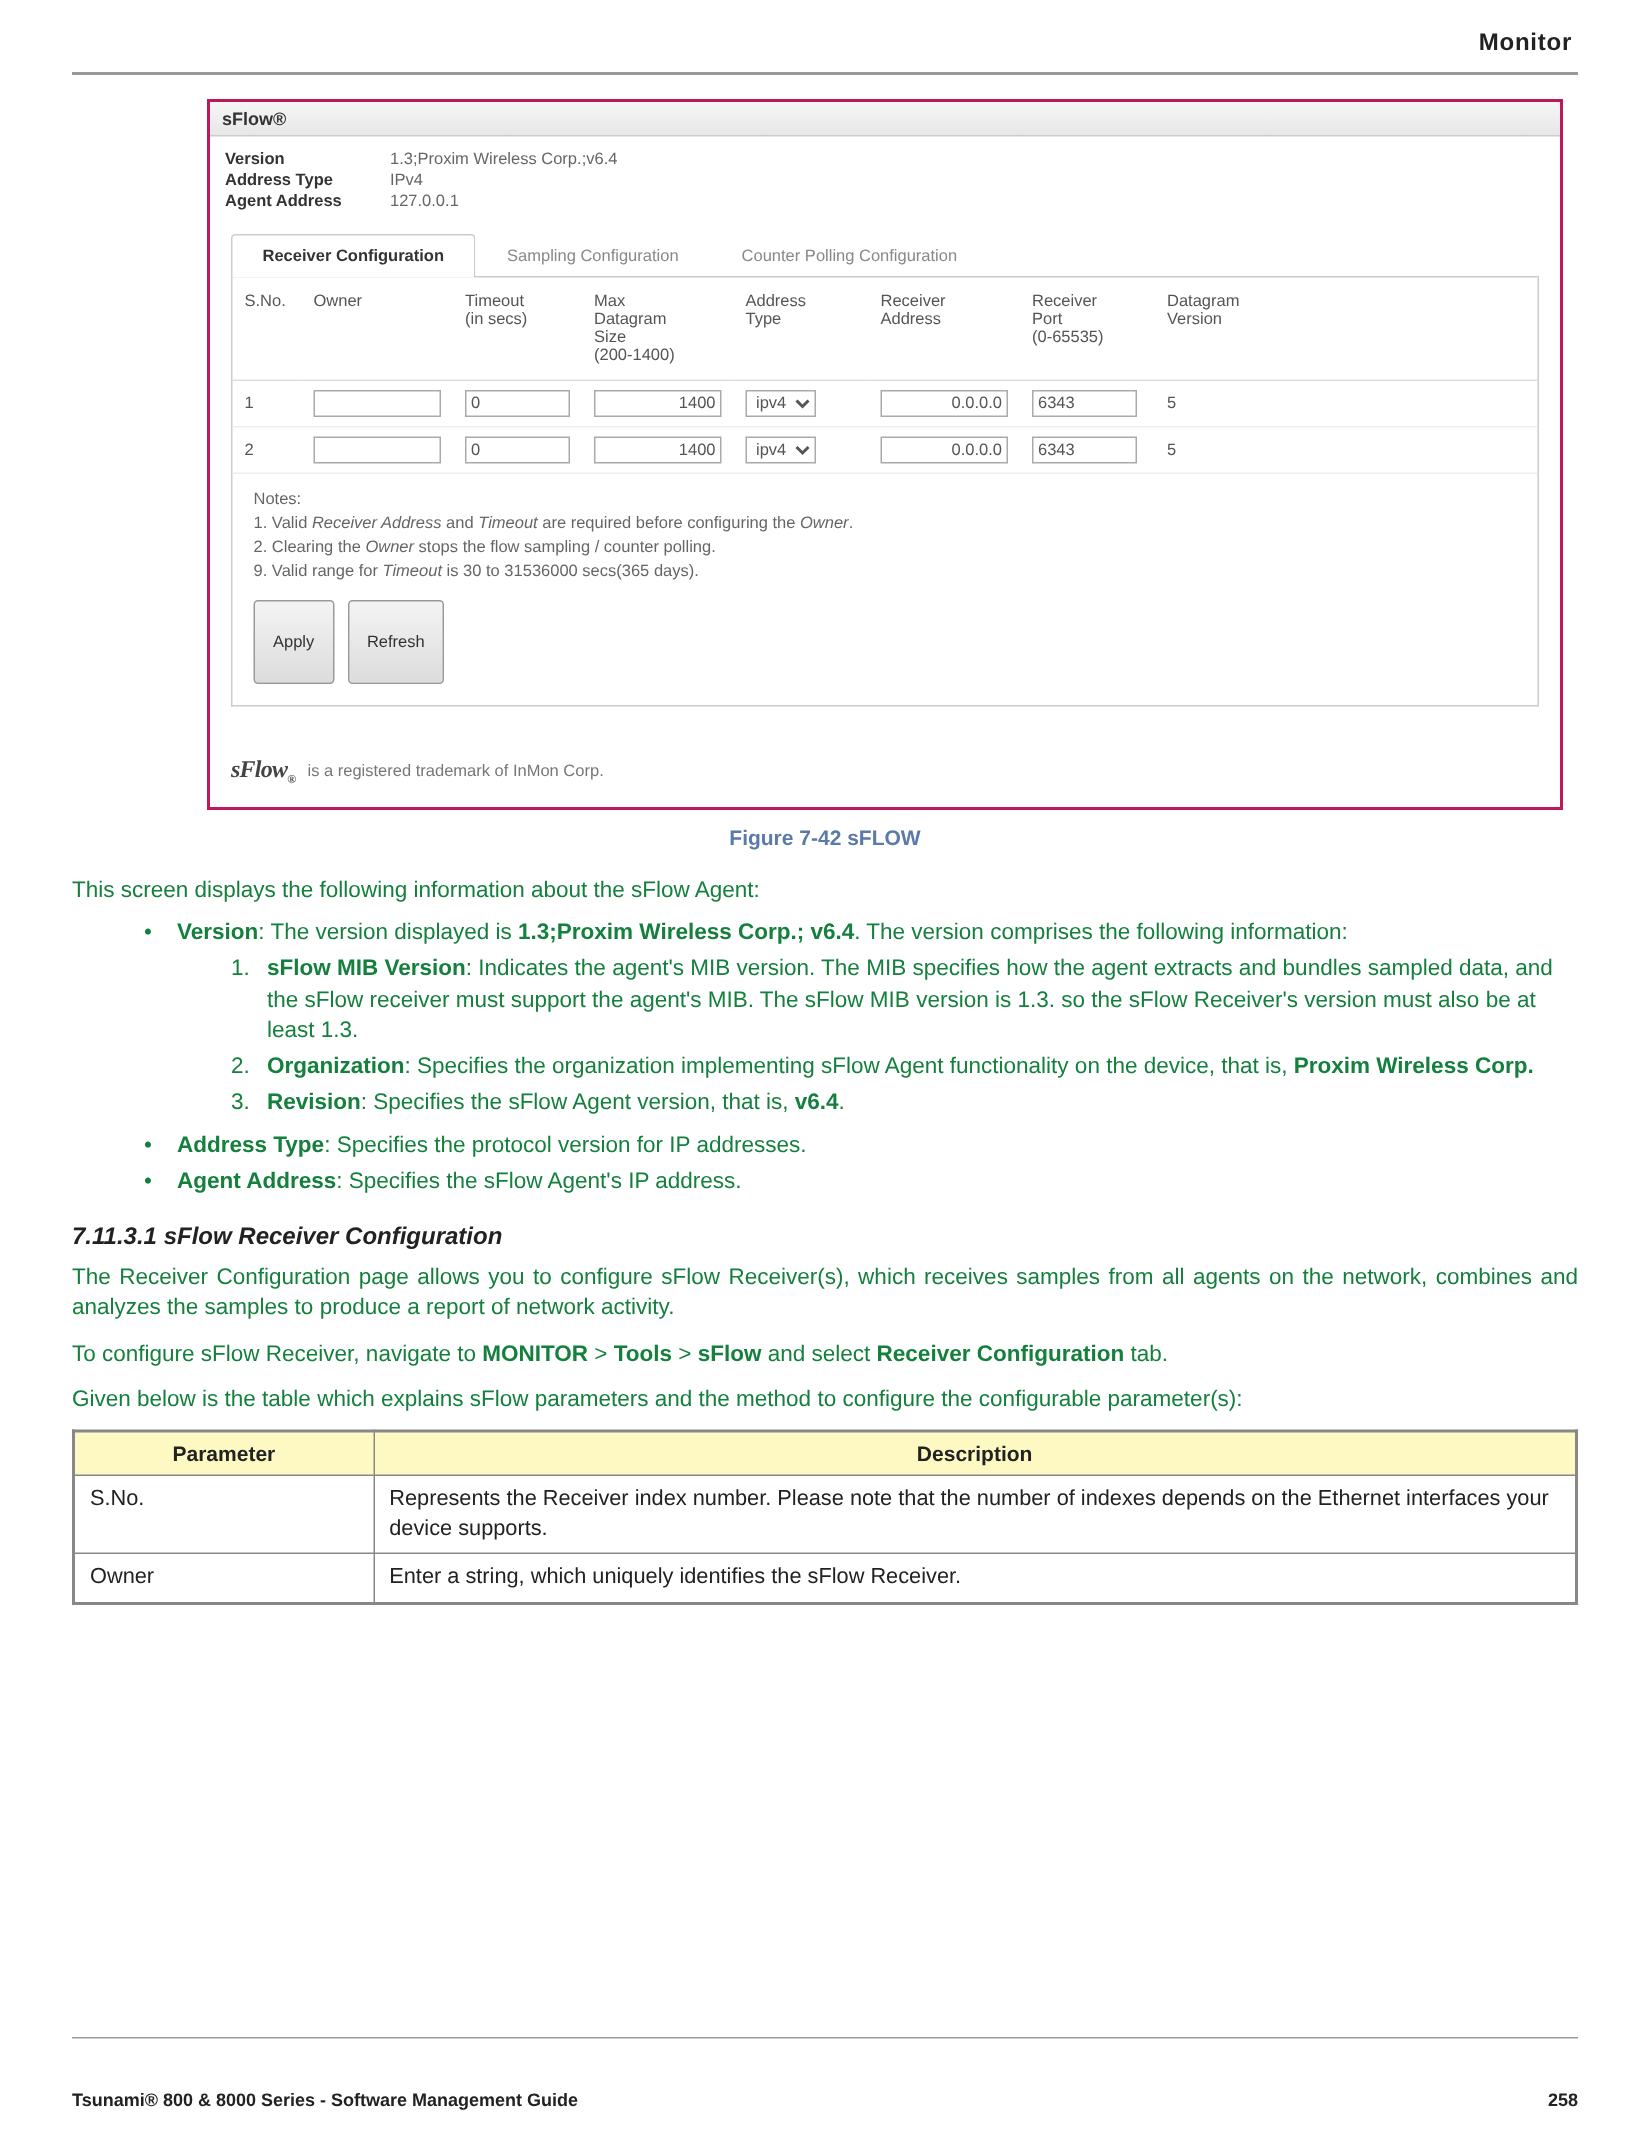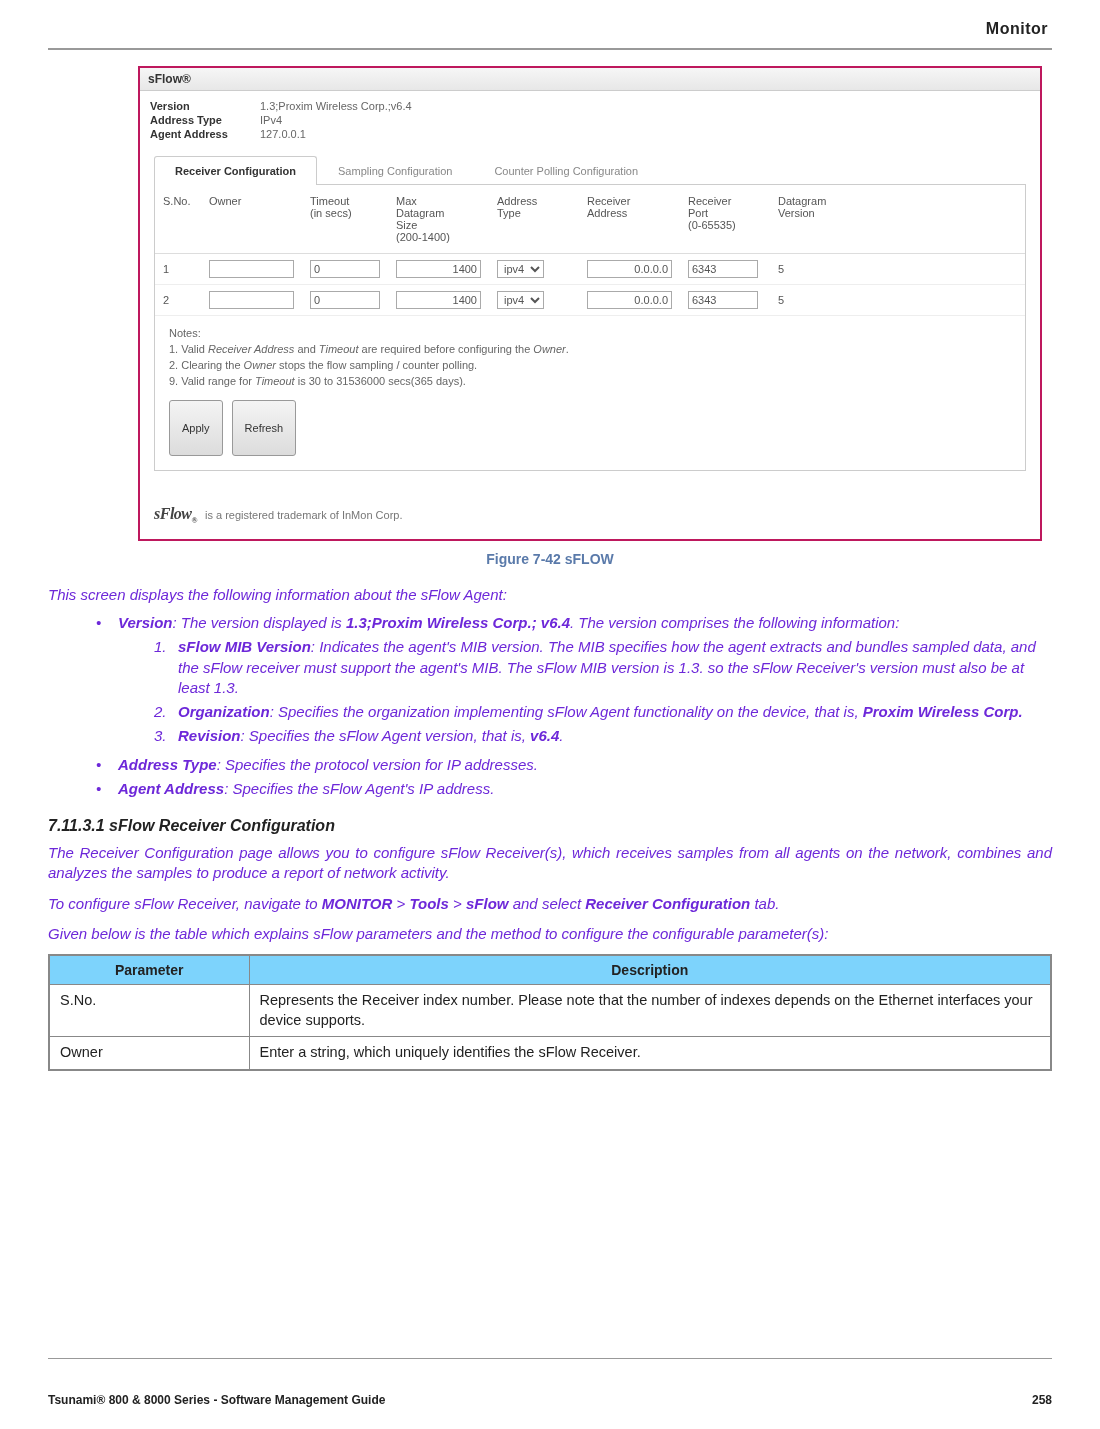--- a/index.html
+++ b/index.html
@@ -151,24 +151,23 @@
   .ss-logo sub { font-size:8px; font-style:normal; }
   .fig-caption {
     text-align:center;
     font-weight:bold;
     color:#5a7aaa;
     font-size:14px;
     margin: 10px 0 18px 0;
   }
   .body-text {
     font-size: 15px;
-    color:#6d28d9;
+    color:#15803d;
     margin-bottom: 8px;
     line-height:1.35;
-    font-style:italic;
   }
   .bullet-list { margin-left: 48px; }
   .bullet-item { display:flex; margin-bottom:4px; }
   .bullet-mark { width:22px; flex-shrink:0; }
   .bullet-content { flex:1; line-height:1.35; }
   .num-list { margin-left: 36px; }
   .num-item { display:flex; margin-bottom:4px; }
   .num-mark { width:24px; flex-shrink:0; }
   .section-h {
     font-weight:bold;
@@ -177,21 +176,21 @@
     margin: 18px 0 8px 0;
   }
   .para { margin: 0 0 10px 0; line-height:1.35; text-align: justify; }
   .param-table {
     width: 100%;
     border-collapse: collapse;
     border: 2px solid #888;
     margin-top:4px;
   }
   .param-table th {
-    background:#7dd3fc;
+    background:#fef9c3;
     border: 1px solid #888;
     padding:6px 10px;
     font-weight:bold;
     font-size:14px;
     text-align:center;
   }
   .param-table td {
     border: 1px solid #888;
     padding:6px 10px;
     vertical-align: top;

